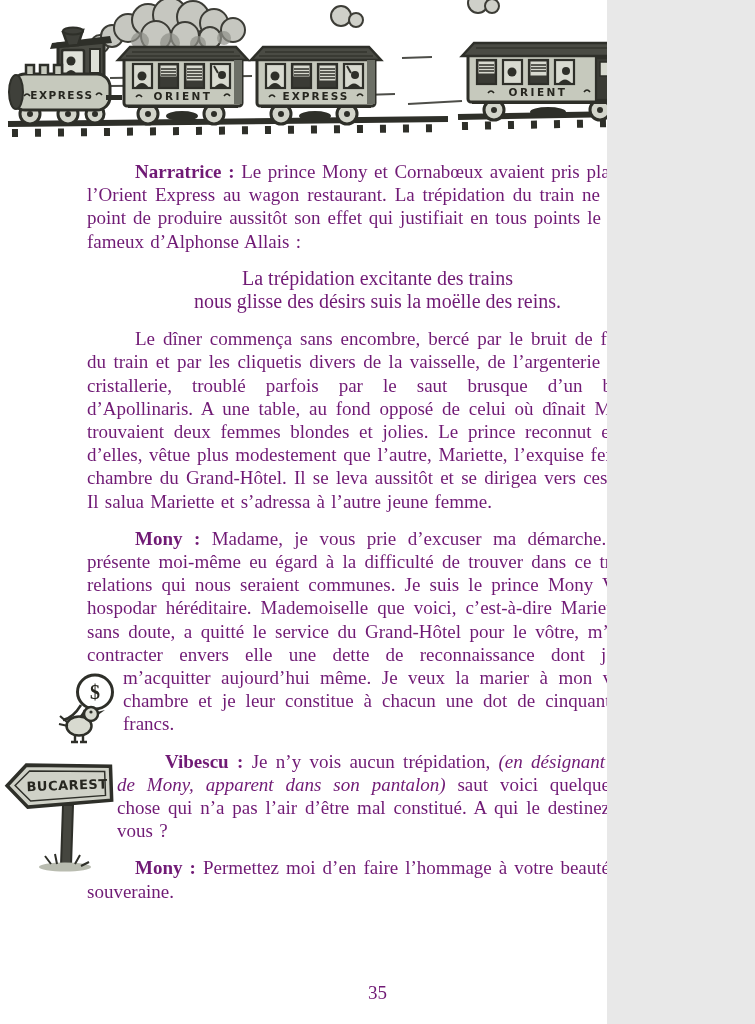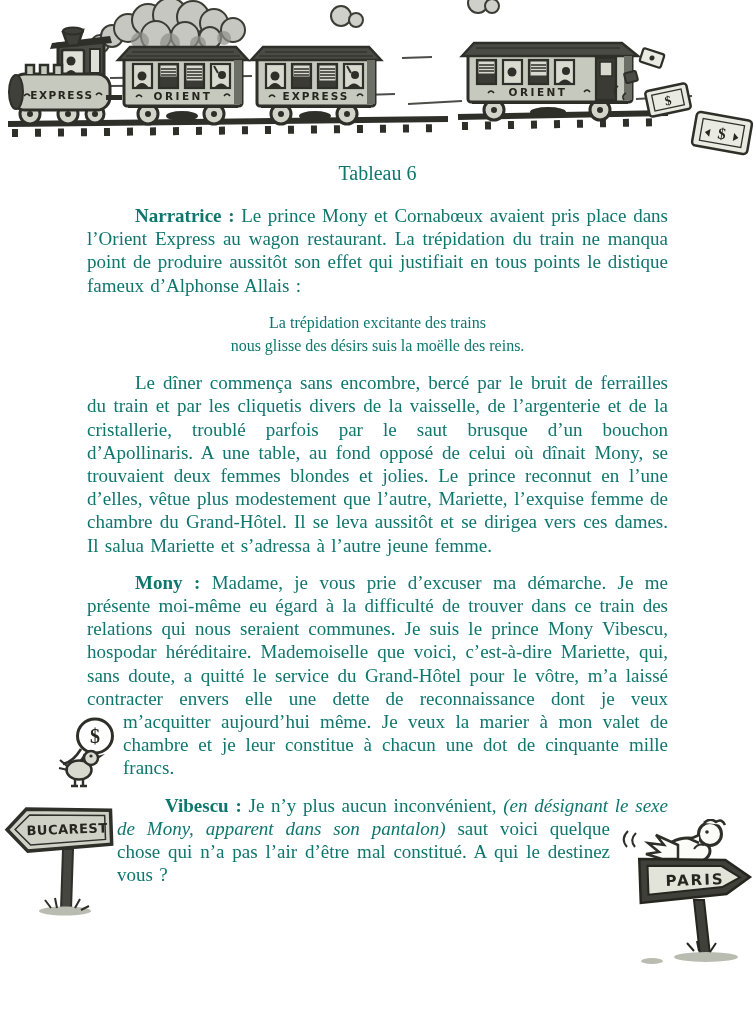--- a/index.html
+++ b/index.html
@@ -1,34 +1,34 @@
 <!DOCTYPE html>
 <html><head>
 <meta charset="utf-8">
 <style>
   html,body{margin:0;padding:0;background:#e8e8e8;}
   .page{
-    position:relative;width:755px;height:1024px;background:#ffffff;
-    overflow:hidden;font-family:"Liberation Serif",serif;color:#0f766e;
+    position:relative;width:607px;height:1024px;background:#ffffff;
+    overflow:hidden;font-family:"Liberation Serif",serif;color:#701a75;
   }
   .train-illustration{position:absolute;top:0;left:0;width:755px;height:158px;}
   .content{position:absolute;left:87px;top:160px;width:581px;}
   .title{
     font-size:20px;font-weight:normal;text-align:center;margin:0 0 18px 0;
     line-height:26px;
   }
   .para{
     font-size:19px;line-height:23.2px;text-align:justify;text-indent:48px;
     margin:0 0 14px 0;word-spacing:1.5px;
   }
   .para.tight{margin-bottom:10px;}
   .speaker{font-weight:bold;margin-top:35px;}
   .stage{font-style:italic;}
   .verse{
-    font-size:16px;line-height:23.2px;text-align:center;margin:0 0 14px 0;
+    font-size:20px;line-height:23.2px;text-align:center;margin:0 0 14px 0;
   }
   .page-number{
     position:absolute;top:982px;left:0;width:755px;text-align:center;
     font-size:19px;
   }
   
   .sp-dollar{float:left;width:36px;height:48px;position:relative;}
   .sp-dollar svg{position:absolute;left:-84px;top:0px;}
   .sp-bucarest{float:left;width:30px;height:70px;position:relative;}
   .sp-bucarest svg{position:absolute;left:-84px;top:12px;}
@@ -196,21 +196,20 @@
           <rect x="-21" y="-11" width="42" height="22" fill="none" stroke="#2e2f29" stroke-width="1.3"></rect>
           <text x="0" y="6" text-anchor="middle" font-family="Liberation Serif, serif" font-size="16" font-weight="bold" fill="#26261f">$</text>
           <path d="M-17 2 l5 -4 v8 Z M17 2 l-5 -4 v8 Z" fill="#26261f"></path>
         </g>
       </g>
     </svg>
   </div>
 
   <div class="content">
 
-    <h2 class="title">Tableau 6</h2>
 
     <p class="para"><span class="speaker">Narratrice :</span><span> Le prince Mony et Cornabœux avaient pris place dans l’Orient Express au wagon restaurant. La trépidation du train ne manqua point de produire aussitôt son effet qui justifiait en tous points le distique fameux d’Alphonse Allais :</span></p>
 
     <div class="verse">
       <div>La trépidation excitante des trains</div>
       <div>nous glisse des désirs suis la moëlle des reins.</div>
     </div>
 
     <p class="para"><span>Le dîner commença sans encombre, bercé par le bruit de ferrailles du train et par les cliquetis divers de la vaisselle, de l’argenterie et de la cristallerie, troublé parfois par le saut brusque d’un bouchon d’Apollinaris. A une table, au fond opposé de celui où dînait Mony, se trouvaient deux femmes blondes et jolies. Le prince reconnut en l’une d’elles, vêtue plus modestement que l’autre, Mariette, l’exquise femme de chambre du Grand-Hôtel. Il se leva aussitôt et se dirigea vers ces dames. Il salua Mariette et s’adressa à l’autre jeune femme.</span></p>
 
@@ -234,21 +233,21 @@
         <svg width="112" height="112" viewBox="0 0 112 112">
           <g transform="rotate(-2 56 20)">
             <polygon points="4,22 24,2 108,6 108,40 24,44" fill="#cfd1c7" stroke="#2e2f29" stroke-width="3.5"></polygon>
             <polygon points="12,22 27,8 102,11 102,35 27,38" fill="none" stroke="#2e2f29" stroke-width="1.5"></polygon>
             <text x="64" y="28" text-anchor="middle" font-family="DejaVu Sans, sans-serif" font-size="13" font-weight="bold" letter-spacing="0.5" fill="#26261f">BUCAREST</text>
           </g>
           <polygon points="60,43 70,43 68,104 58,104" fill="#45463f" stroke="#2e2f29" stroke-width="2"></polygon>
           <ellipse cx="62" cy="105" rx="26" ry="4.5" fill="#b9bcb0"></ellipse>
           <path d="M48 102 l-6 -8 M54 102 l-2 -10 M72 102 l5 -9 M78 104 l8 -4" stroke="#2e2f29" stroke-width="2" fill="none"></path>
         </svg>
-        </span><span class="speaker">Vibescu :</span><span> Je n’y plus aucun inconvénient, </span><span class="stage">(en désignant le sexe de Mony, apparent dans son pantalon)</span><span> saut voici </span><span class="sp-paris">
+        </span><span class="speaker">Vibescu :</span><span> Je n’y vois aucun trépidation, </span><span class="stage">(en désignant le sexe de Mony, apparent dans son pantalon)</span><span> saut voici </span><span class="sp-paris">
         <svg width="149" height="156" viewBox="0 0 149 156">
           <g>
             <path d="M22 12 Q14 20 21 28 M30 14 Q23 21 29 28" stroke="#2e2f29" stroke-width="2" fill="none"></path>
             <ellipse cx="82" cy="32" rx="22" ry="13" fill="#fbfbf8" stroke="#2e2f29" stroke-width="3"></ellipse>
             <polygon points="72,26 50,16 58,26 42,24 53,33 40,35 56,40 72,40" fill="#fbfbf8" stroke="#2e2f29" stroke-width="2.5"></polygon>
             <circle cx="104" cy="15" r="11.5" fill="#fbfbf8" stroke="#2e2f29" stroke-width="3"></circle>
             <path d="M98 4 q6 -6 12 -1 q6 -4 9 3" stroke="#2e2f29" stroke-width="2.5" fill="#fbfbf8"></path>
             <path d="M93 16 l-9 4 l9 4" fill="#fbfbf8" stroke="#2e2f29" stroke-width="2.5"></path>
             <circle cx="101" cy="13" r="1.8" fill="#2e2f29"></circle>
             <path d="M88 30 q4 -6 10 -4" stroke="#2e2f29" stroke-width="2" fill="none"></path>
@@ -258,17 +257,19 @@
             <polygon points="42,45 116,48 134,60 116,69 42,74" fill="#e2e4da" stroke="#26261f" stroke-width="2"></polygon>
             <text x="89" y="66" text-anchor="middle" font-family="DejaVu Sans, sans-serif" font-size="15" font-weight="bold" letter-spacing="2" fill="#26261f">PARIS</text>
           </g>
           <polygon points="88,81 98,81 104,136 94,136" fill="#3f403a" stroke="#26261f" stroke-width="2"></polygon>
           <ellipse cx="100" cy="138" rx="32" ry="5" fill="#b9bcb0"></ellipse>
           <ellipse cx="46" cy="142" rx="11" ry="3" fill="#b9bcb0"></ellipse>
           <path d="M88 132 l-7 -8 M93 132 l-2 -10 M104 133 l6 -9" stroke="#26261f" stroke-width="2" fill="none"></path>
         </svg>
         </span><span>quelque chose qui n’a pas l’air d’être mal constitué. A qui le destinez vous ?</span></p>
 
+    <p class="para tight"><span class="speaker">Mony :</span><span> Permettez moi d’en faire l’hommage à votre beauté souveraine.</span></p>
 
   </div>
 
+  <div class="page-number">35</div>
 
 </div>
 
 </body></html>

